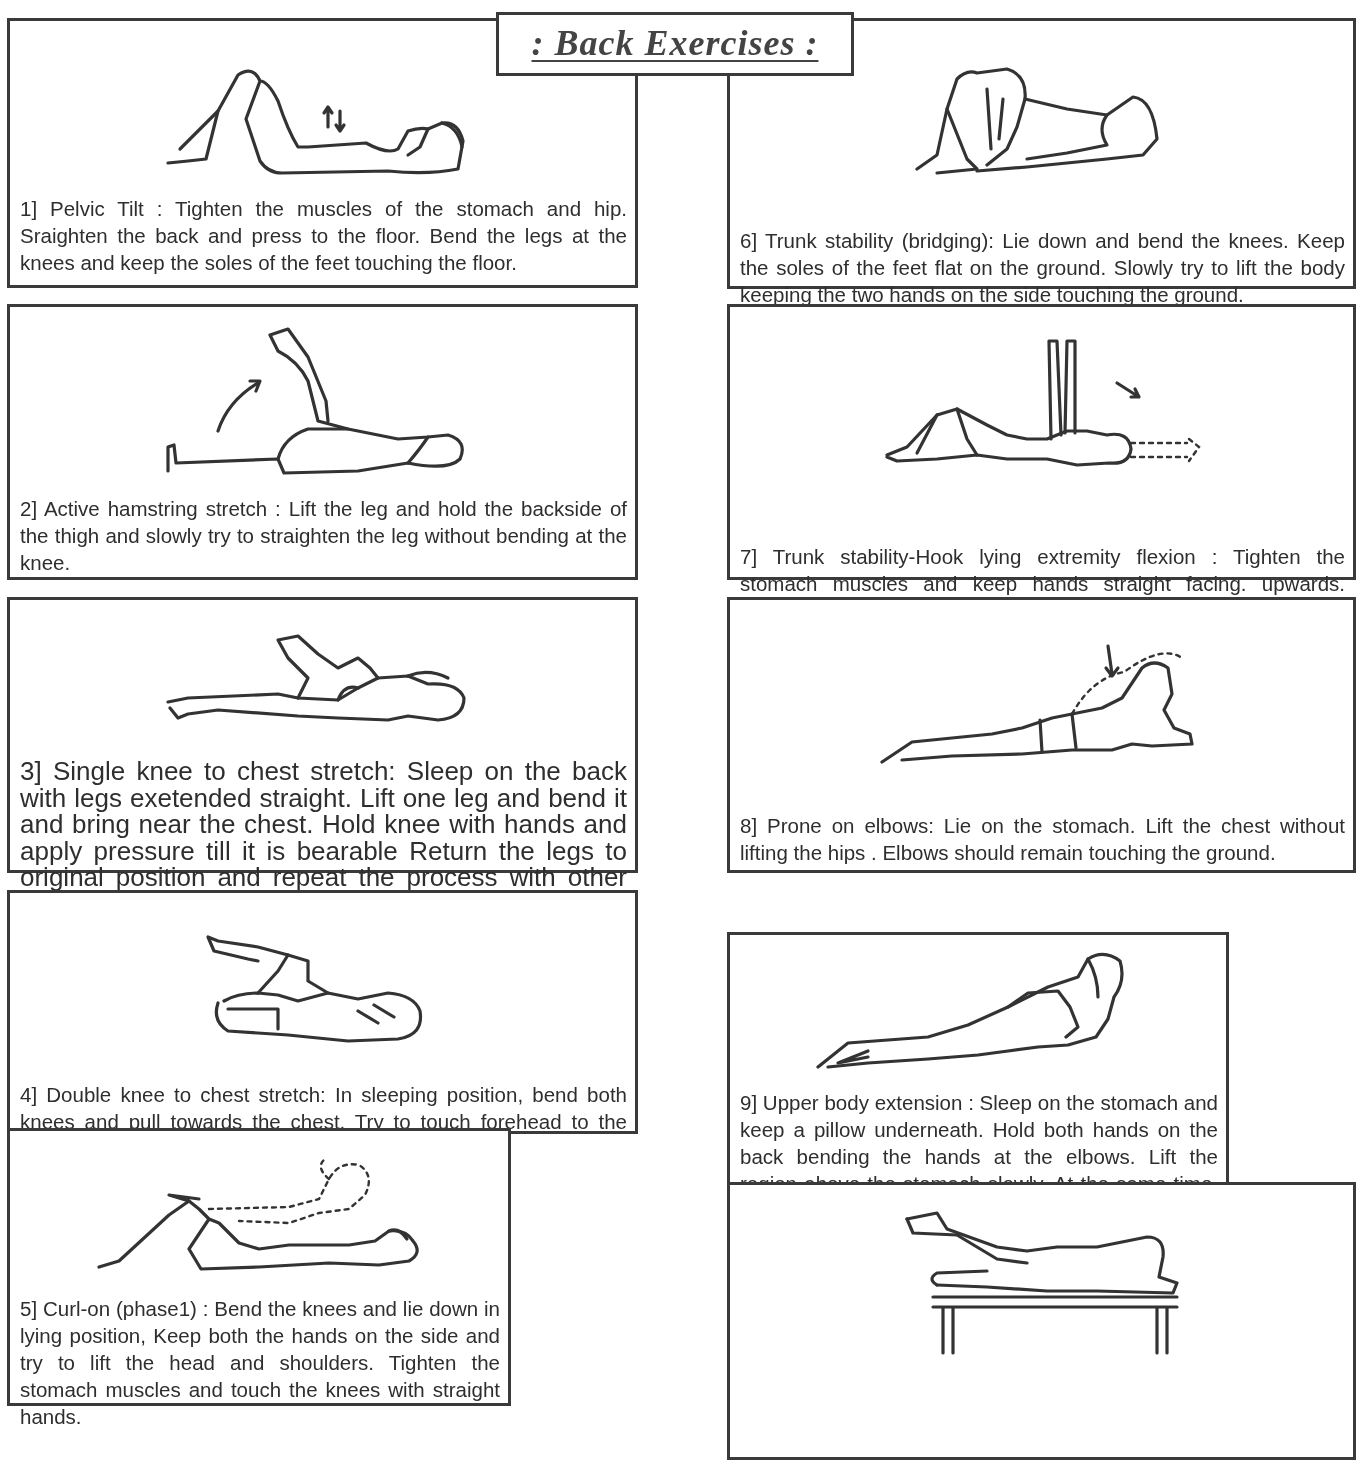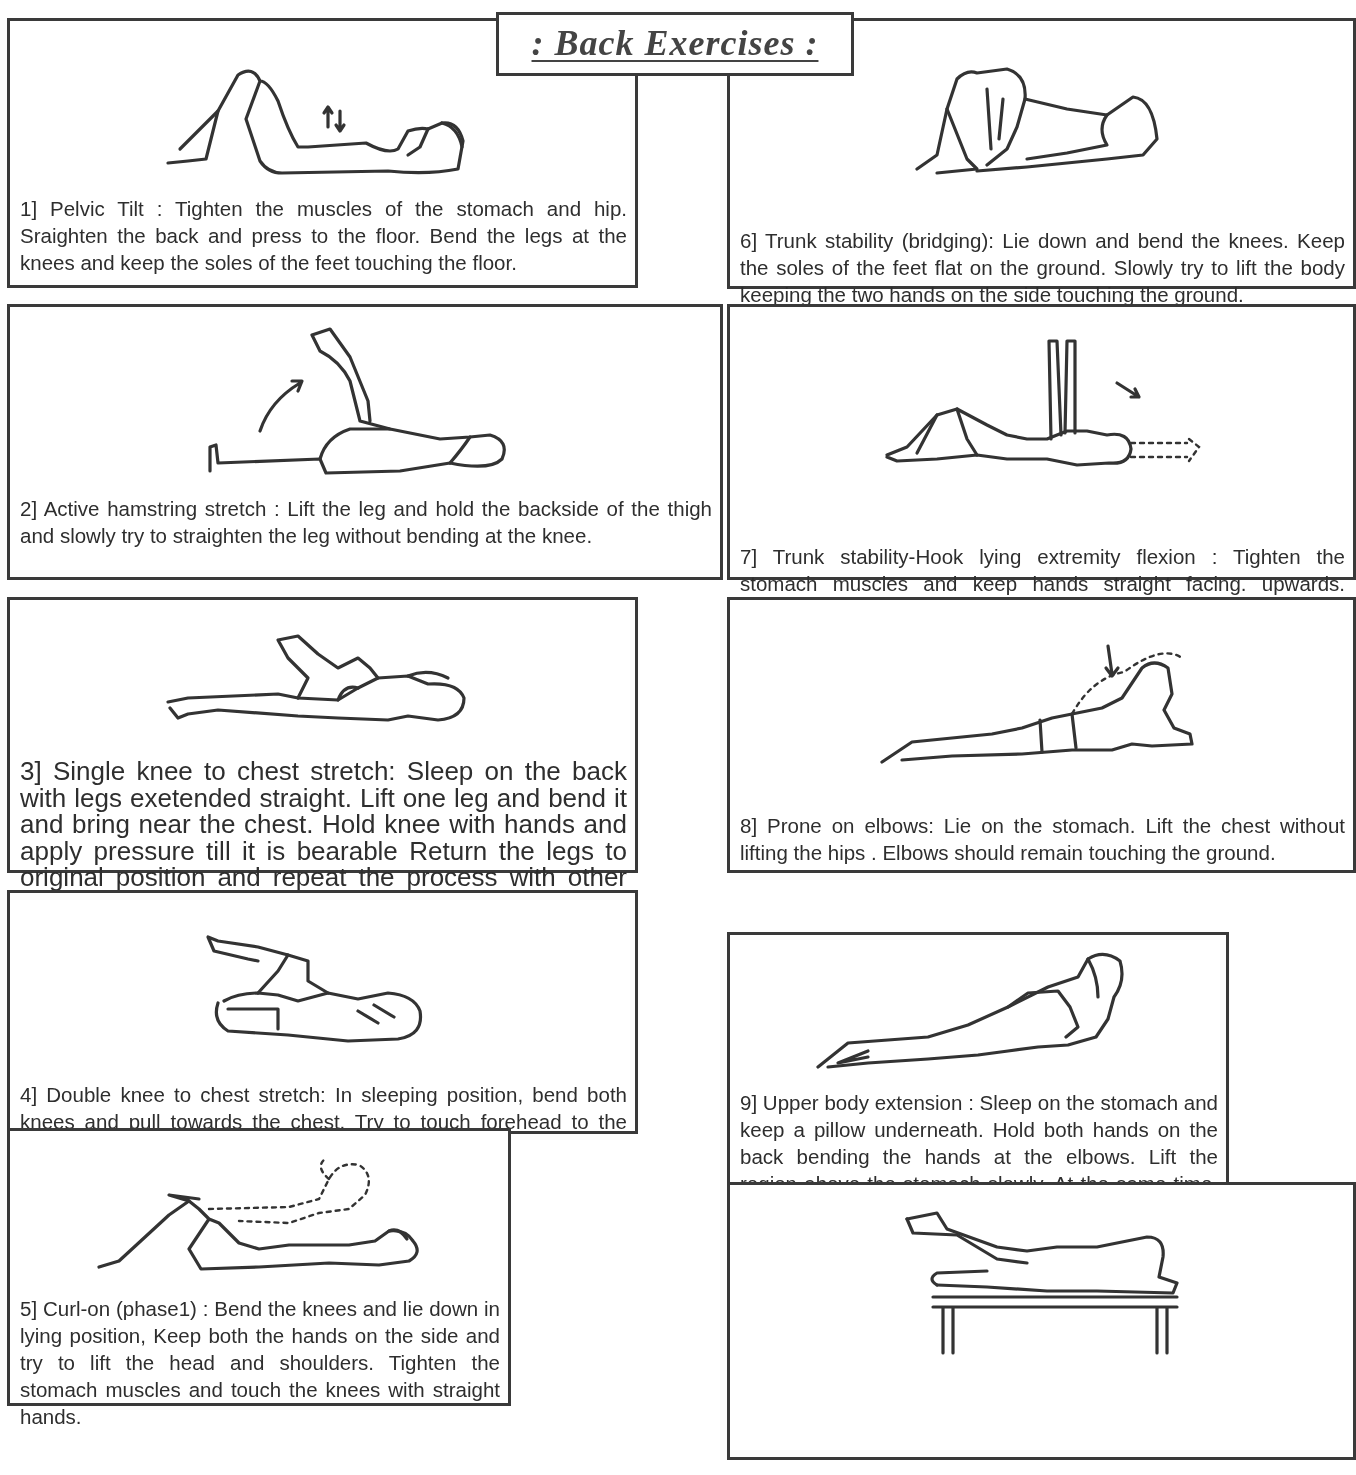--- a/index.html
+++ b/index.html
@@ -27,21 +27,21 @@
       <path class="stroke" d="M10 112 L30 110 L48 108 L60 60 L80 24 Q95 14 102 30 L88 68 L102 110 Q110 122 124 122 L230 120 Q270 124 300 118 L305 90 Q300 70 284 72 L270 78 Q262 76 250 80 L240 98 Q230 104 208 92 L150 96 L140 96 Q130 80 120 50 Q110 30 102 30"></path>
       <path class="stroke" d="M60 60 L40 80 L22 98"></path>
       <path class="stroke" d="M270 78 L262 96 L250 104"></path>
       <path class="stroke" d="M170 58 L170 76 M166 62 L170 56 L174 62 M182 60 L182 78 M178 74 L182 80 L186 74"></path>
       <path class="stroke" d="M284 72 Q300 76 304 96"></path>
     </svg>
   </div>
   <div class="desc" style="top:174px;">1] Pelvic Tilt : Tighten the muscles of the stomach and hip. Sraighten the back and press to the floor. Bend the legs at the knees and keep the soles of the feet touching the floor.</div>
 </div>
 
-<div class="box" style="left:7px;top:304px;width:716px;height:276px;">
+<div class="box" style="left:7px;top:304px;width:631px;height:276px;">
   <div class="illus" style="top:14px;">
     <svg width="330" height="160" viewBox="0 0 330 160">
       <path class="stroke" d="M10 150 L10 126 L16 124 L18 142 L120 138 L126 152 L200 150 L250 142 Q290 150 302 138 Q310 120 290 114 L270 116 L240 118 L190 108 L160 100 L150 60 Q140 40 120 30 L112 14 L130 8 L150 36 L168 80 L170 100"></path>
       <path class="stroke" d="M120 138 Q126 116 150 108 L190 108"></path>
       <path class="stroke" d="M60 110 Q70 80 100 62 M92 60 L102 60 L98 70"></path>
       <path class="stroke" d="M270 116 Q262 128 250 142"></path>
     </svg>
   </div>
   <div class="desc" style="top:188px;">2] Active hamstring stretch : Lift the leg and hold the backside of the thigh and slowly try to straighten the leg without bending at the knee.</div>
 </div>

